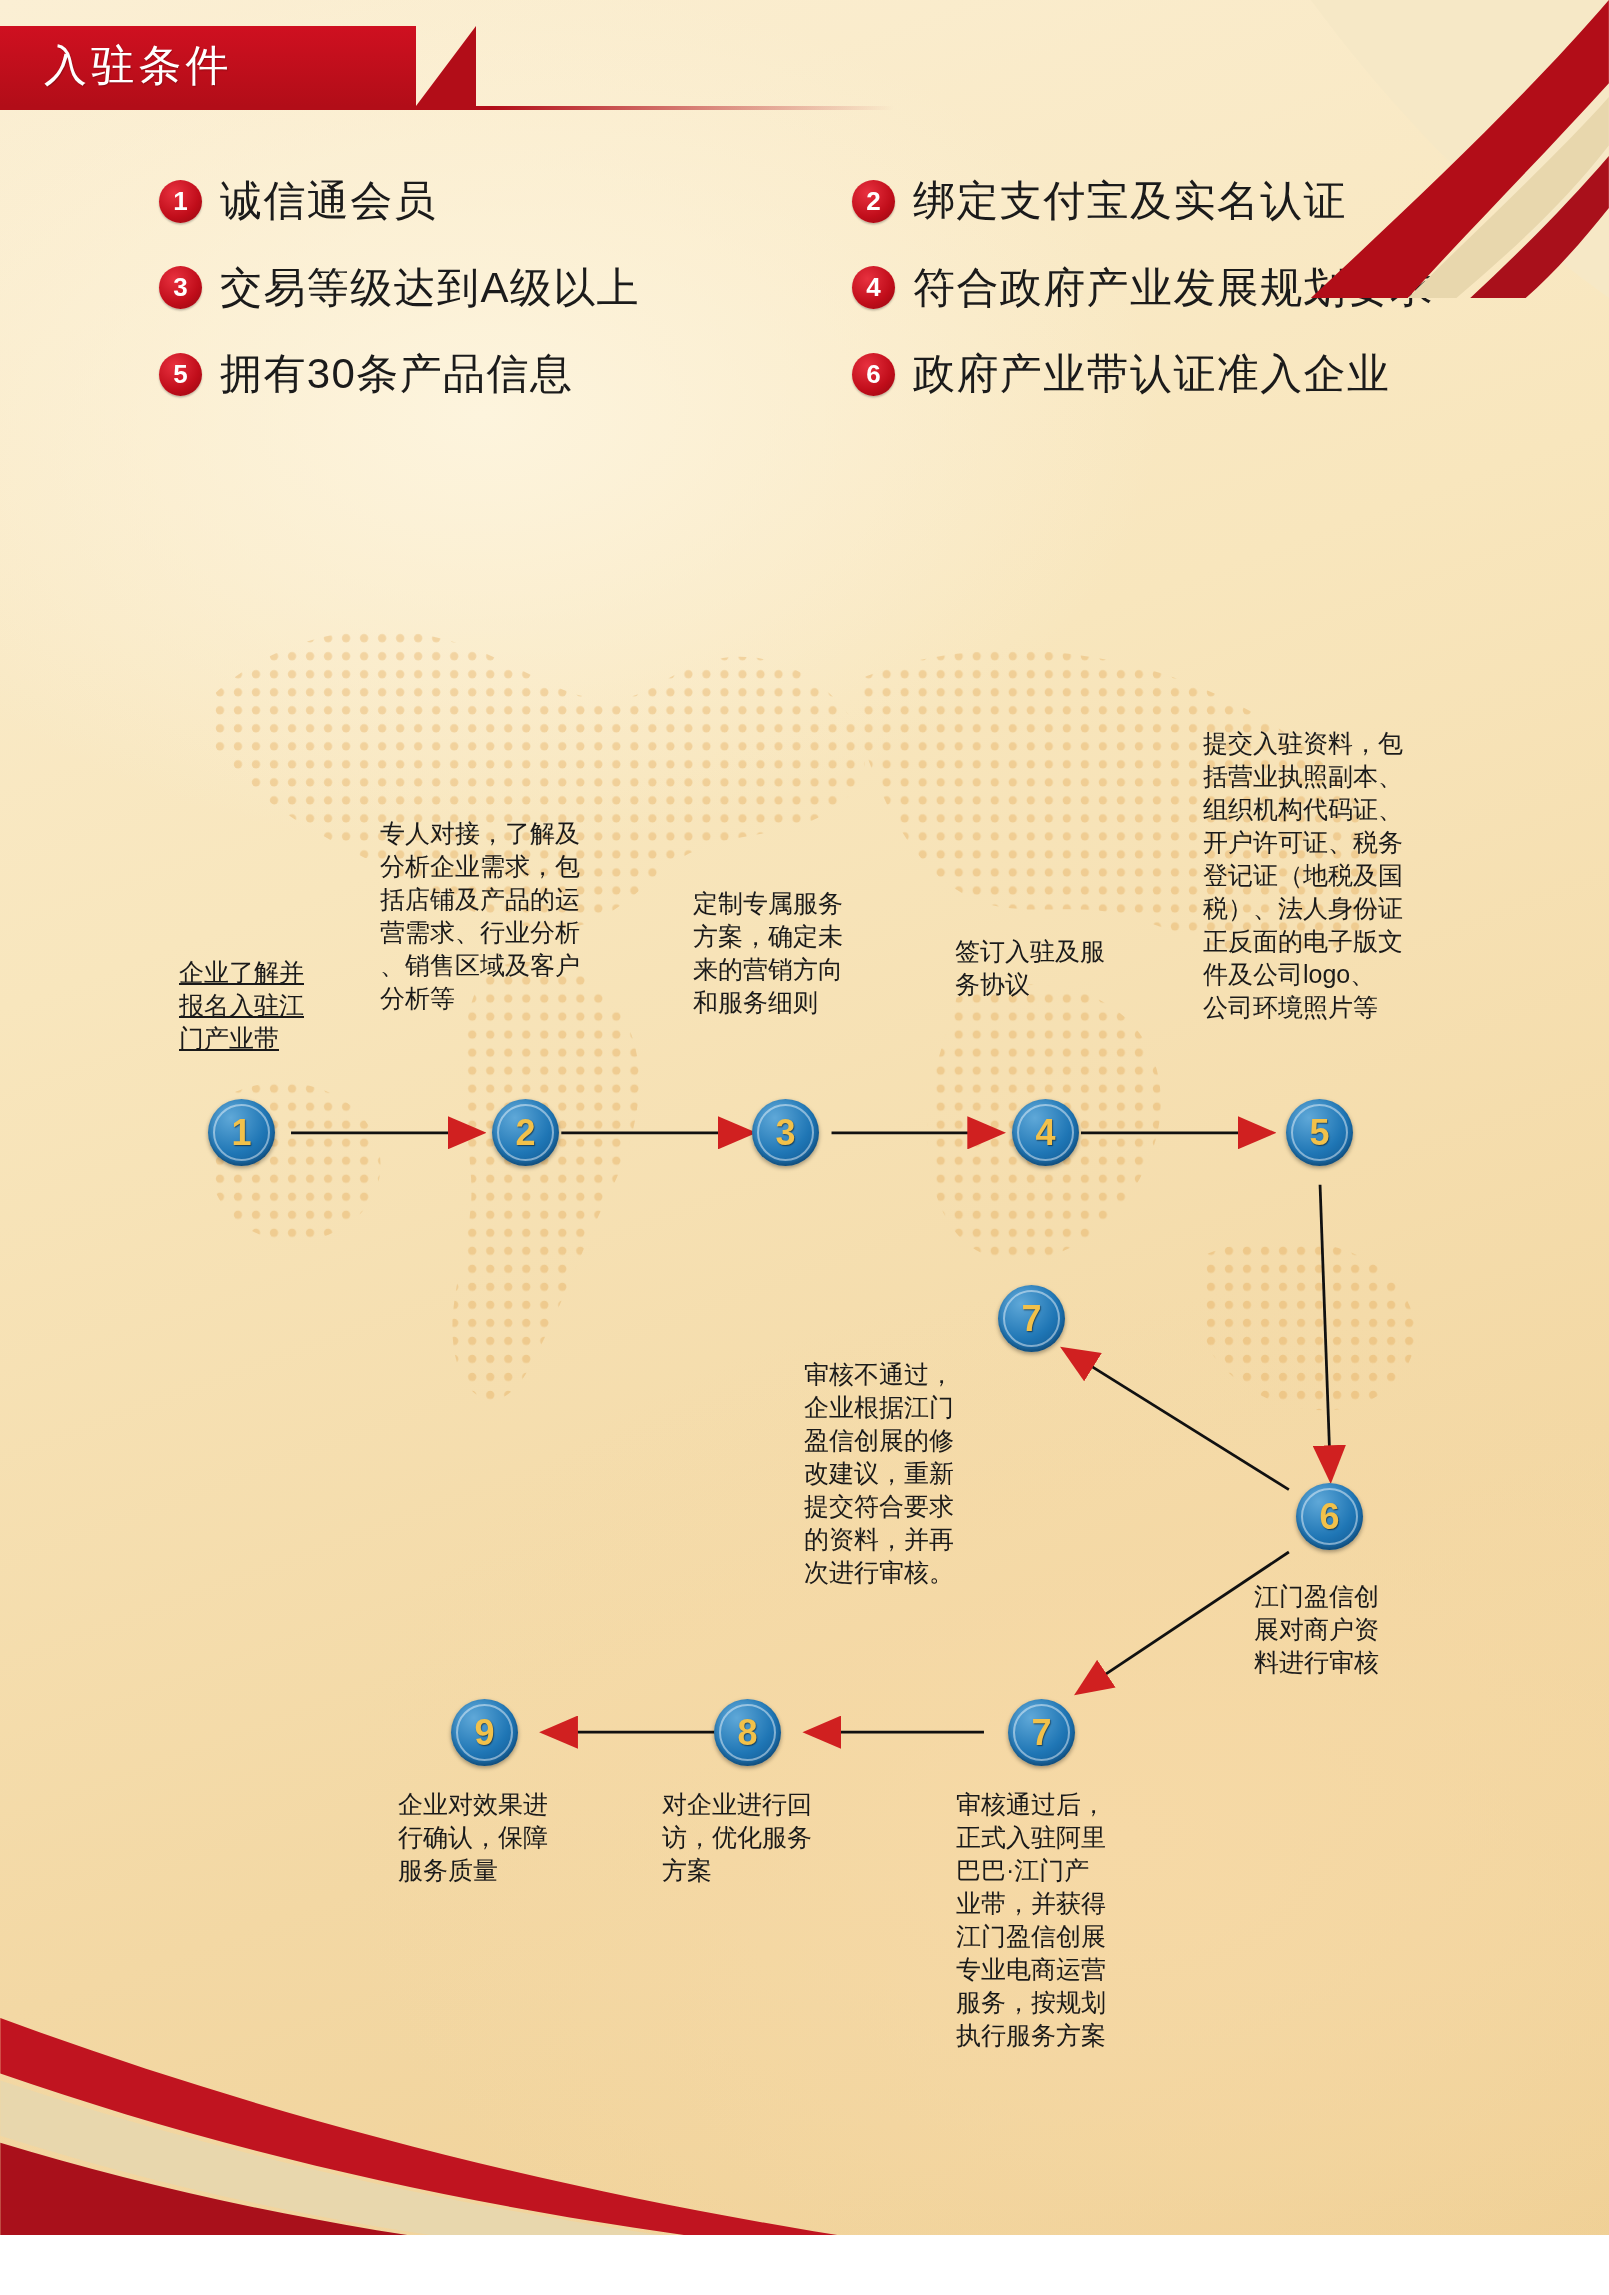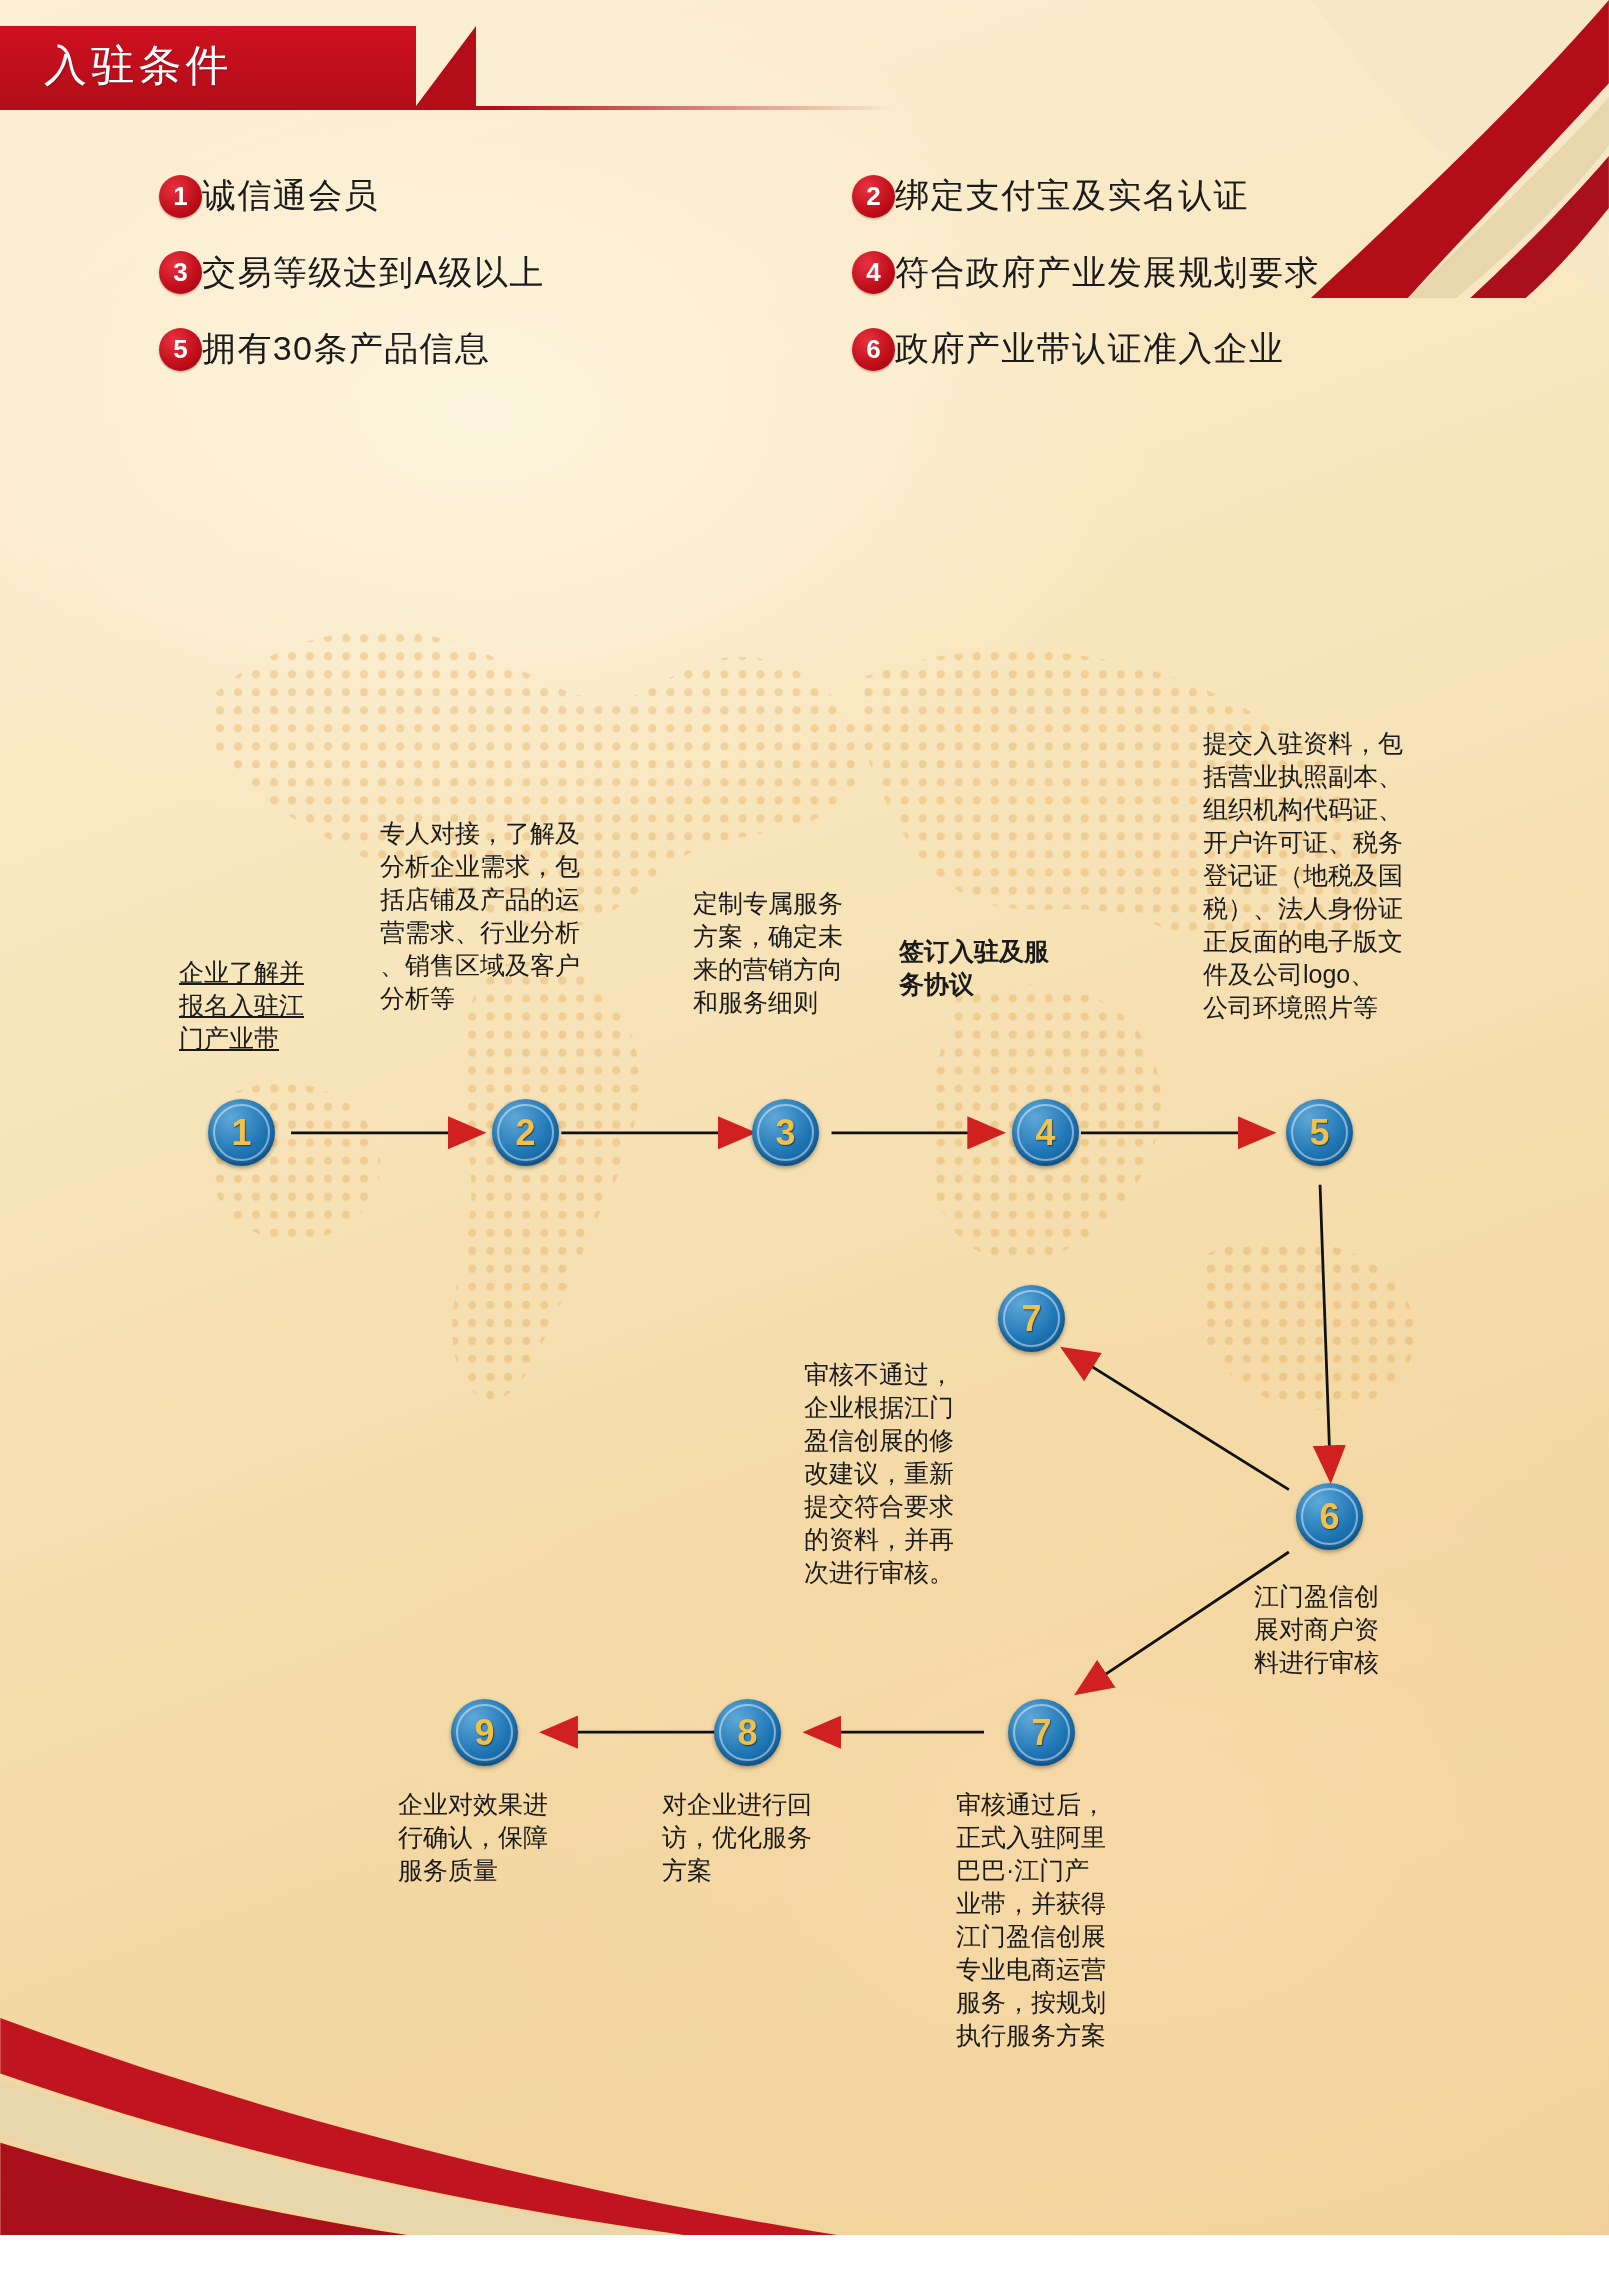--- a/index.html
+++ b/index.html
@@ -53,21 +53,21 @@
   
   #conditions{position:absolute;left:159px;top:173px;width:1358px;z-index:4;
     display:grid;grid-template-columns:1fr 1fr;row-gap:30.5px;column-gap:28px;}
   .cond{display:flex;align-items:center;}
   .num-circle{
     width:43px;height:43px;border-radius:50%;
     background:radial-gradient(circle at 36% 30%,#e8313f 0%,#c00d1a 60%,#920710 100%);
     color:#fff;font-size:26px;font-weight:bold;display:flex;align-items:center;justify-content:center;
     flex:0 0 auto;box-shadow:0 1.4px 2.1px rgba(0,0,0,.25);
   }
-  .cond-text{font-size:34px;color:#1b1b1b;white-space:nowrap;letter-spacing:1.4px;}
+  .cond-text{font-size:42px;color:#1b1b1b;margin-left:18px;white-space:nowrap;letter-spacing:1.4px;}
 
   
   #flow{position:absolute;left:0;top:755px;width:1609px;height:1497px;z-index:4;}
   .node{
     position:absolute;width:67px;height:67px;border-radius:50%;
     background:radial-gradient(circle at 34% 28%,#5fa8d8 0%,#1f76b5 55%,#0d4f86 100%);
     box-shadow:0 2.1px 4.2px rgba(0,0,0,.35), inset 0 -2.8px 5.5px rgba(0,0,0,.25);
     display:flex;align-items:center;justify-content:center;
     color:#f2c14a;font-size:36px;font-weight:bold;
     text-shadow:0.7px 0.7px 1.4px rgba(0,0,0,.55);
@@ -212,21 +212,21 @@
     <div class="cap" style="left:380px;top:62px;width:277px;white-space:pre-line;">专人对接，了解及
 分析企业需求，包
 括店铺及产品的运
 营需求、行业分析
 、销售区域及客户
 分析等</div>
     <div class="cap" style="left:693px;top:132px;width:215px;white-space:pre-line;">定制专属服务
 方案，确定未
 来的营销方向
 和服务细则</div>
-    <div class="cap" style="left:899px;top:180px;width:208px;white-space:pre-line;font-weight:bold;">签订入驻及服
+    <div class="cap" style="left:955px;top:180px;width:208px;white-space:pre-line;">签订入驻及服
 务协议</div>
     <div class="cap" style="left:1203px;top:-28px;width:263px;white-space:pre-line;">提交入驻资料，包
 括营业执照副本、
 组织机构代码证、
 开户许可证、税务
 登记证（地税及国
 税）、法人身份证
 正反面的电子版文
 件及公司logo、
 公司环境照片等</div>

